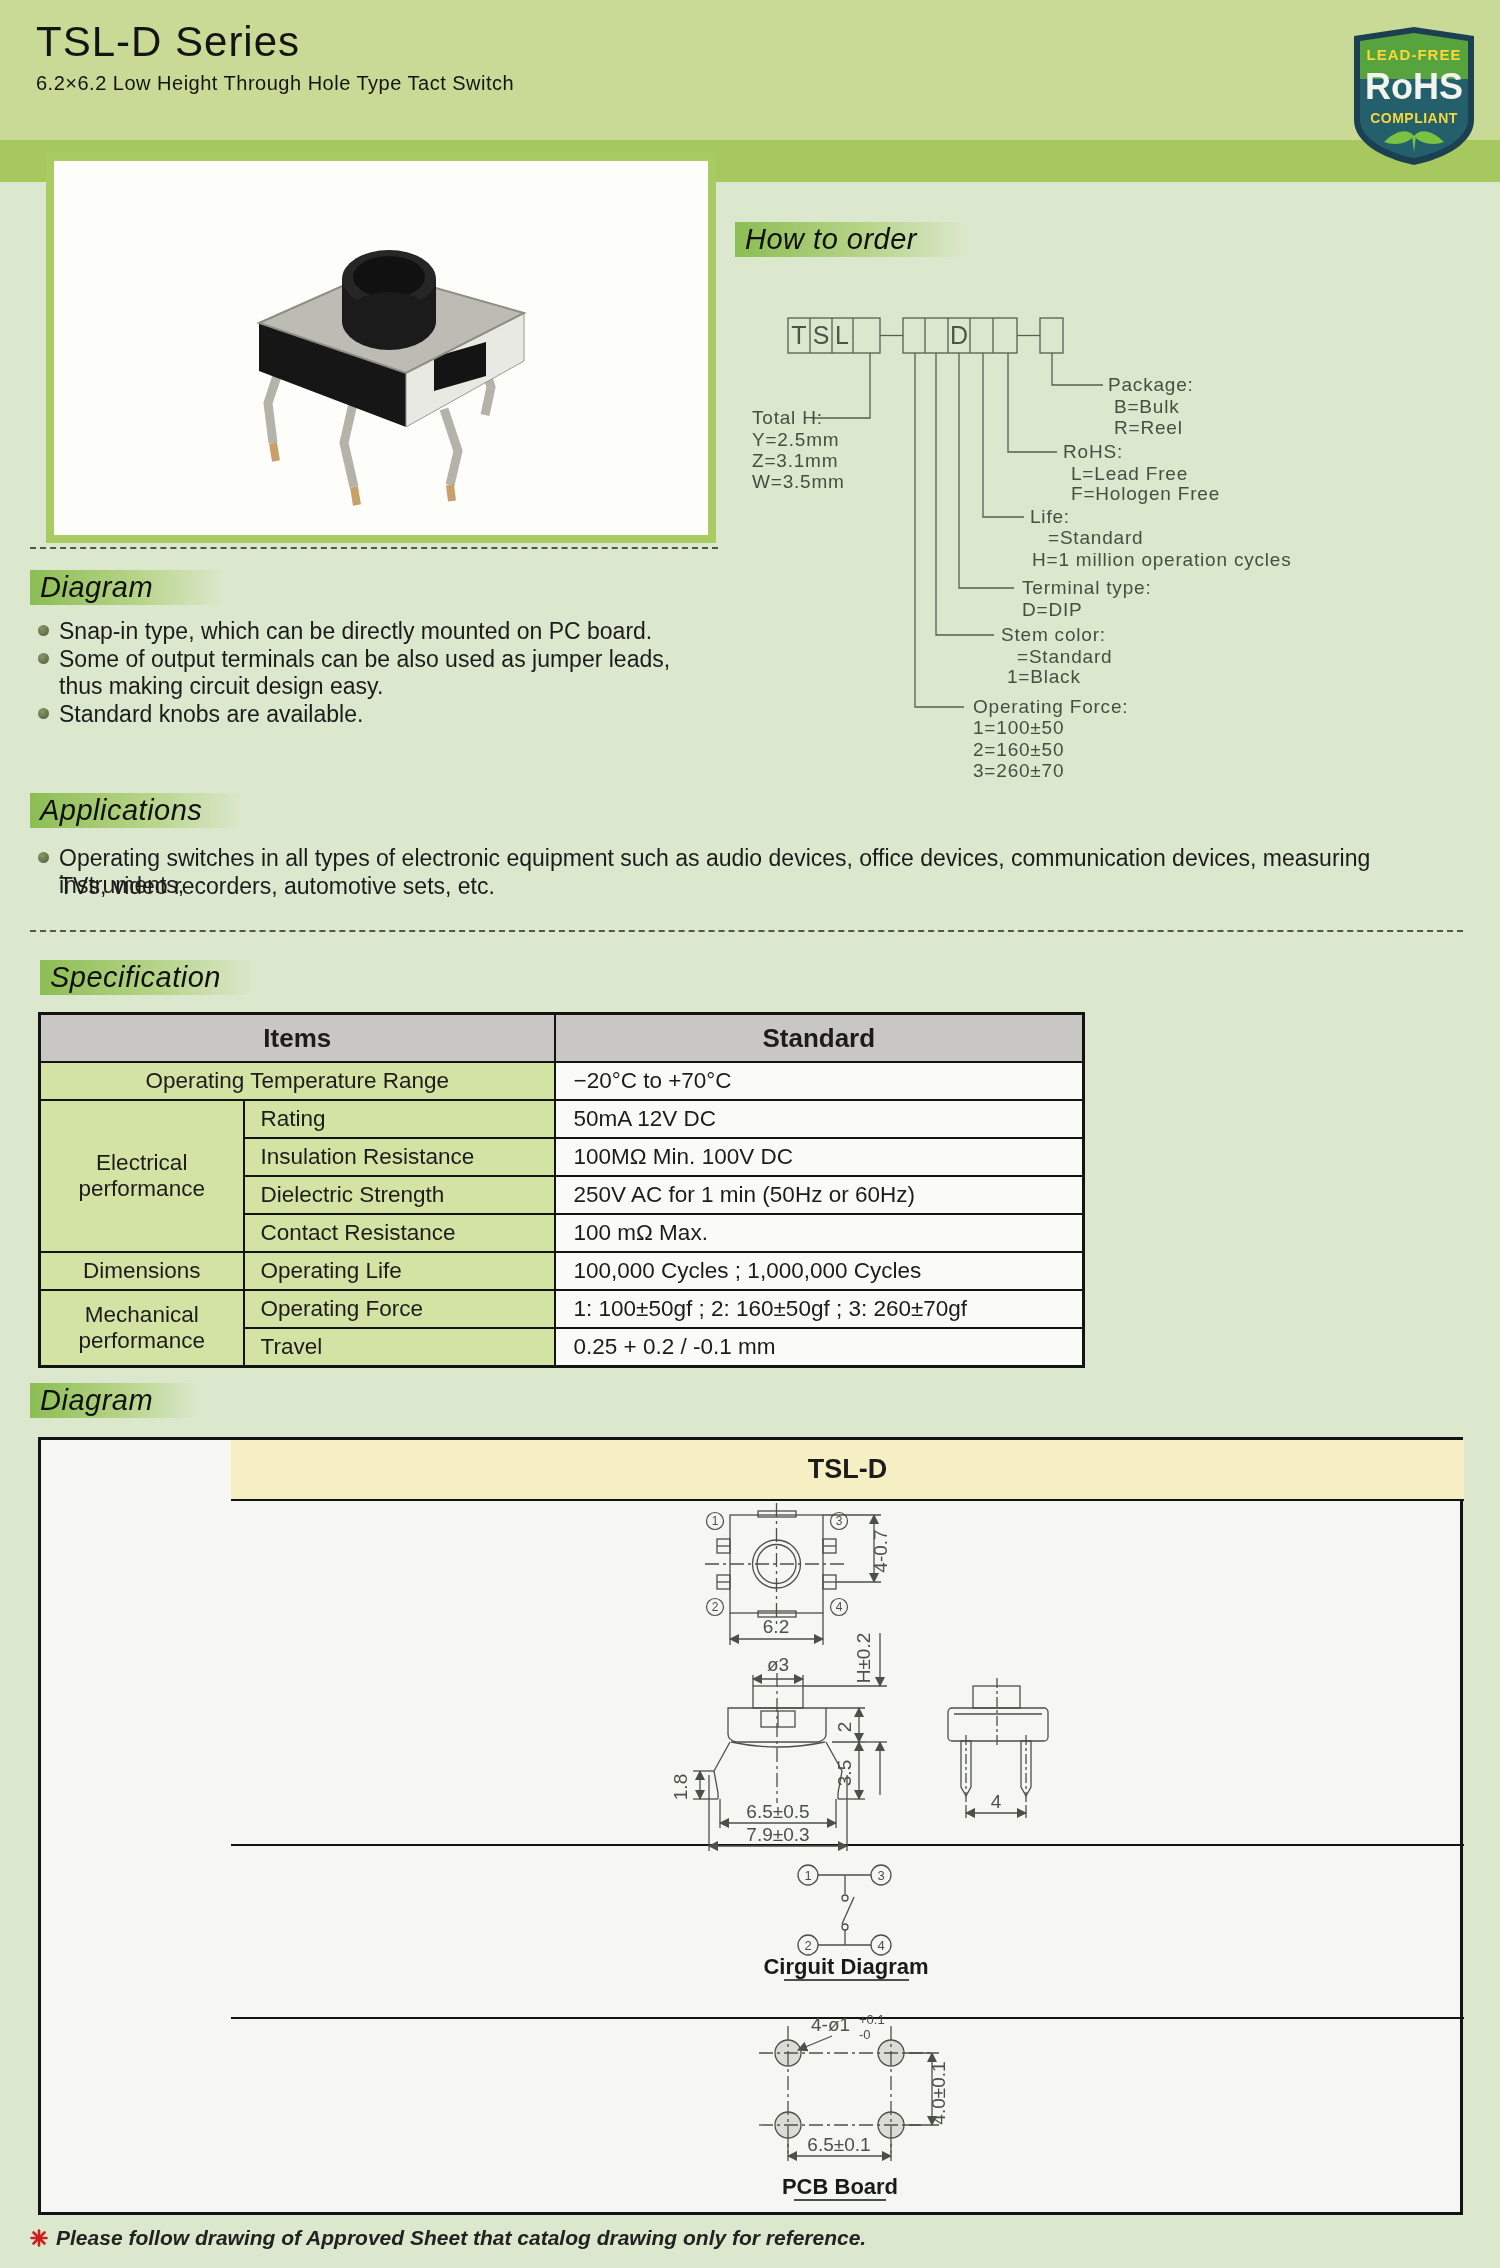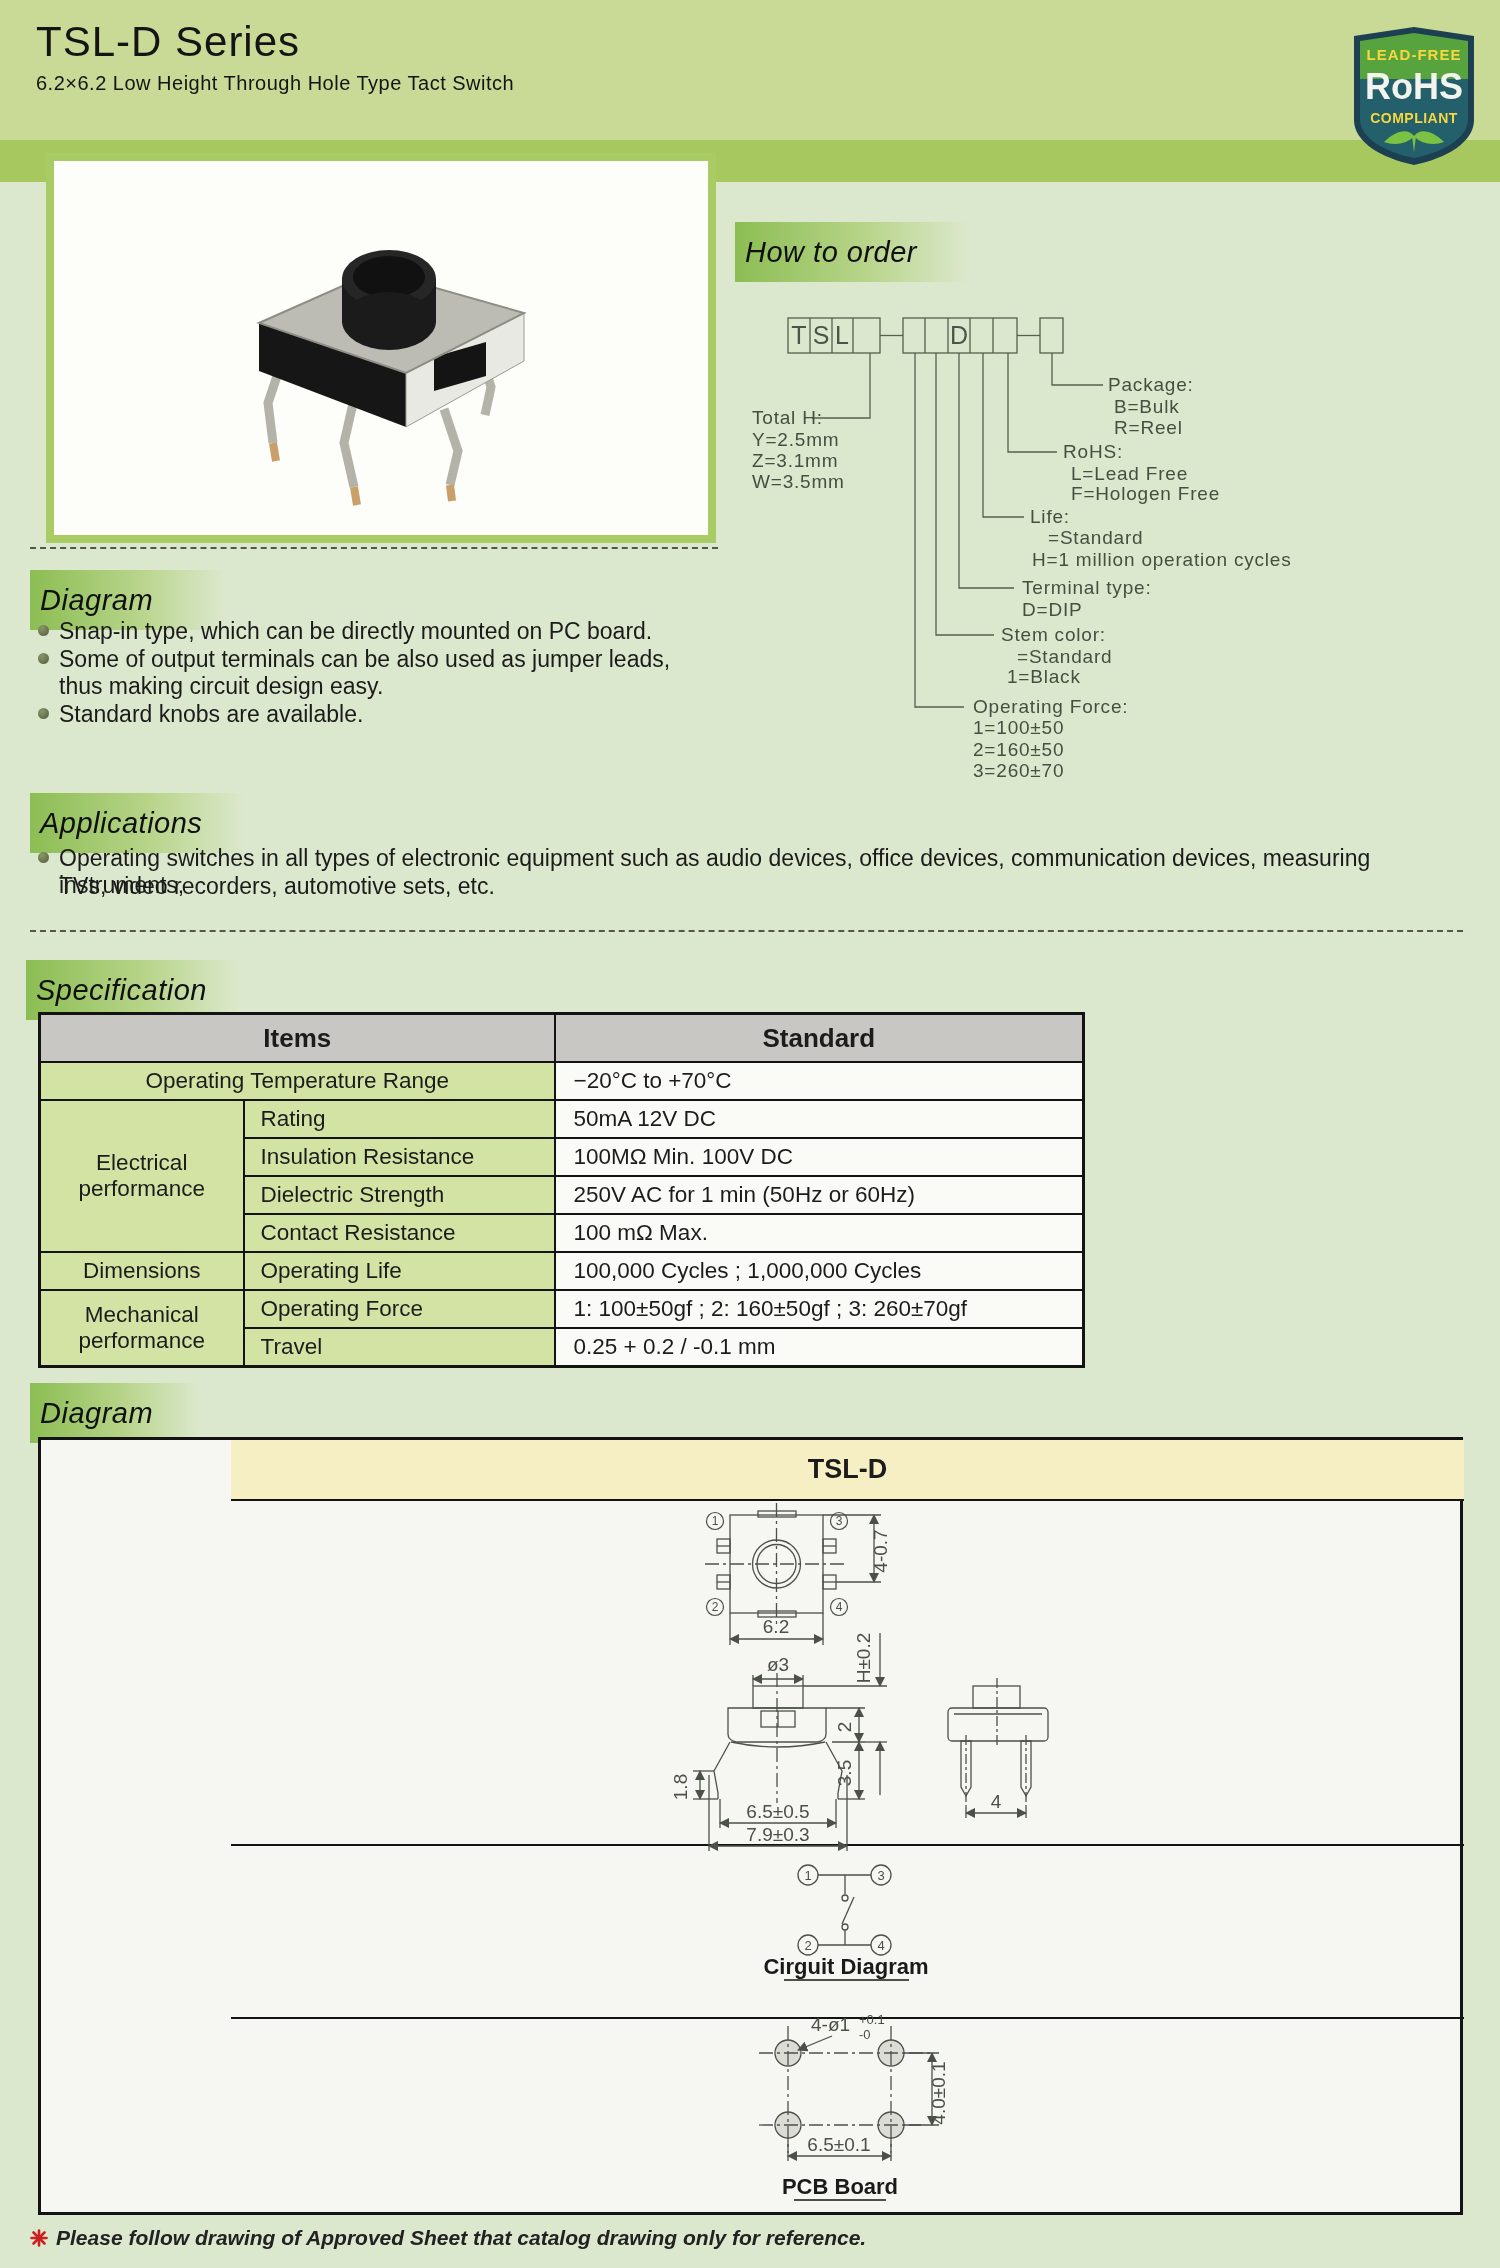--- a/index.html
+++ b/index.html
@@ -5,21 +5,21 @@
   html,body{margin:0;padding:0;}
   .page{position:relative;width:1500px;height:2268px;background:#dce8cd;overflow:hidden;
         font-family:"Liberation Sans", sans-serif;color:#1c1c1c;}
   .abs{position:absolute;}
   
   .hdr-zone{position:absolute;left:0;top:0;width:1500px;height:140px;background:#c8da96;}
   .hdr-band{position:absolute;left:0;top:140px;width:1500px;height:42px;background:#a6c85e;}
   .title{position:absolute;left:36px;top:18px;font-size:42px;letter-spacing:1px;color:#141414;}
   .subtitle{position:absolute;left:36px;top:72px;font-size:20px;letter-spacing:0.5px;color:#141414;}
   
-  .sec-bar{position:absolute;height:60px;background:linear-gradient(90deg,#8cbd53 0%,#b7d489 55%,rgba(220,232,205,0) 100%);
+  .sec-bar{position:absolute;height:35px;background:linear-gradient(90deg,#8cbd53 0%,#b7d489 55%,rgba(220,232,205,0) 100%);
            display:flex;align-items:center;padding-left:10px;box-sizing:border-box;}
   .sec-bar span{font-style:italic;font-size:29px;color:#101010;letter-spacing:0.5px;}
   
   .photo-box{position:absolute;left:46px;top:153px;width:654px;height:374px;background:#fdfdfa;
              border:8px solid #a9cb63;box-sizing:content-box;}
   .dashline{position:absolute;border-top:2px dashed #55564e;height:0;}
   
   .b-row{position:absolute;display:flex;align-items:flex-start;font-size:23px;line-height:27px;color:#1b1b1b;}
   .dot{width:11px;height:11px;border-radius:50%;margin:7px 10px 0 0;flex:0 0 11px;
        background:radial-gradient(circle at 35% 30%,#8a9668,#515c3c);}
@@ -188,21 +188,21 @@
   </div>
   <div class="b-row" style="left:38px;top:845px;width:1450px;">
     <span class="dot"></span>
     <span>Operating switches in all types of electronic equipment such as audio devices, office devices, communication devices, measuring instruments,</span>
   </div>
   <div class="b-row nodot" style="left:38px;top:873px;width:1450px;">
     <span>TVs, video recorders, automotive sets, etc.</span>
   </div>
   <div class="dashline" style="left:30px;top:930px;width:1433px;"></div>
 
-  <div class="sec-bar" style="left:26px;top:960px;width:215px;">
+  <div class="sec-bar" style="left:40px;top:960px;width:215px;">
     <span>Specification</span>
   </div>
 
   <table class="spec">
     <colgroup>
         <col style="width:204px">
         <col style="width:311px">
         <col style="width:529px">
       </colgroup>
     <tbody>

